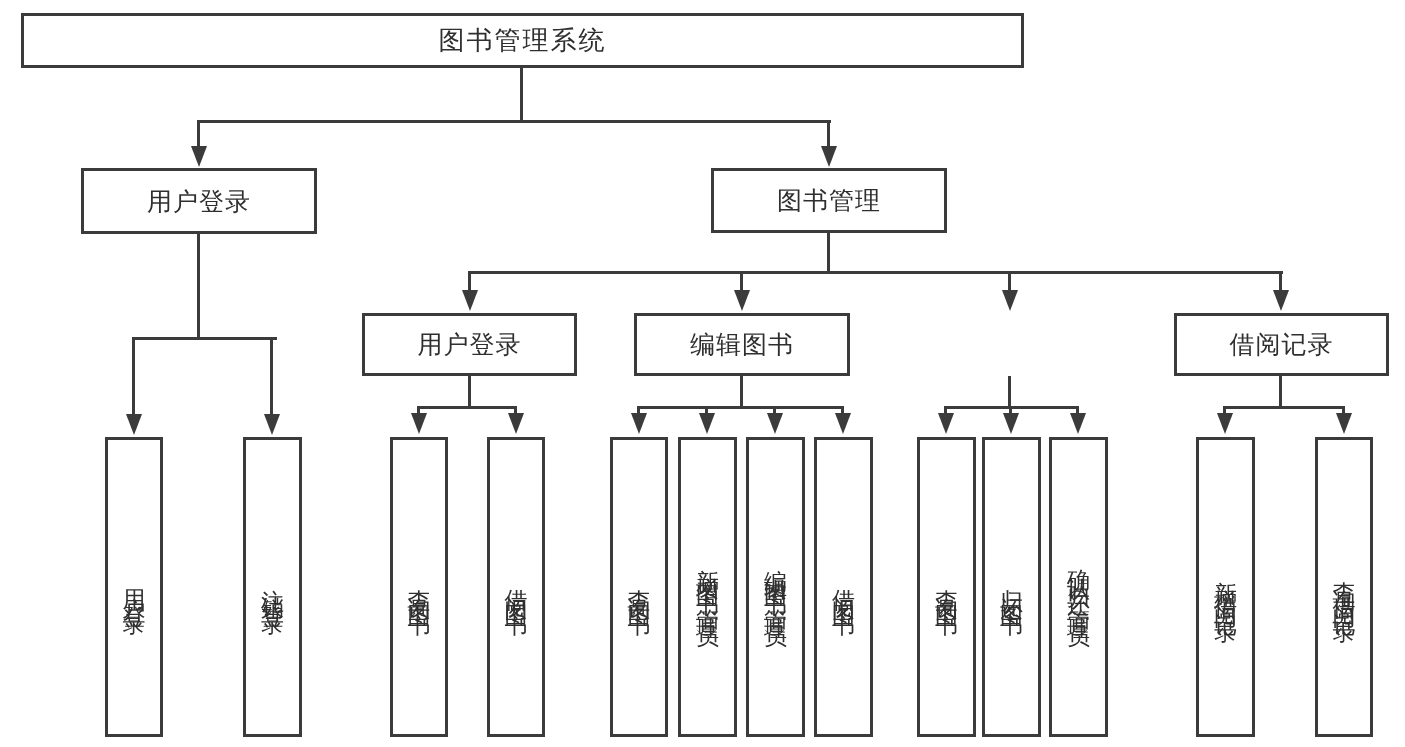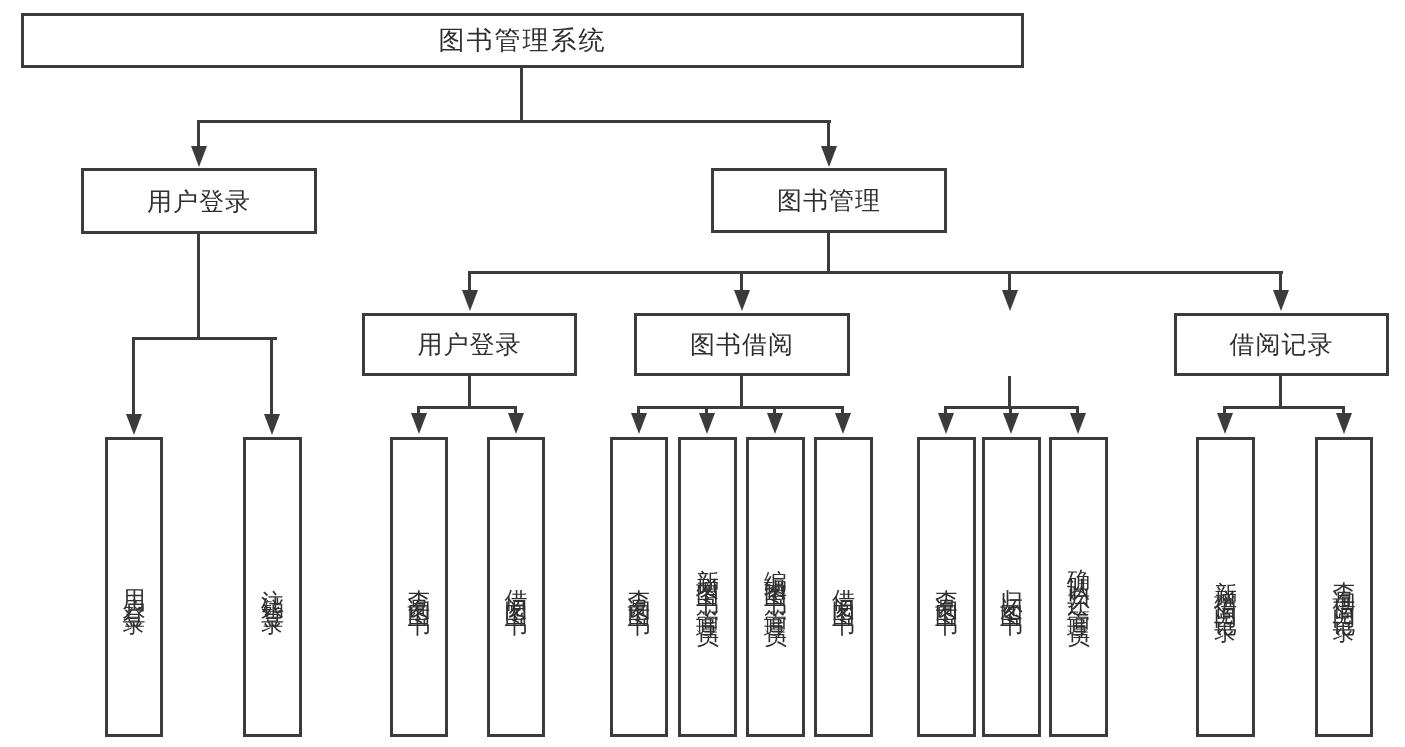--- a/index.html
+++ b/index.html
@@ -122,21 +122,21 @@
     <span class="label-h">用户登录</span>
   </div>
   <div class="node" style="left:711px; top:168px; width:236px; height:65px;">
     <span class="label-h">图书管理</span>
   </div>
 
   <div class="node" style="left:362px; top:313px; width:215px; height:63px;">
     <span class="label-h">用户登录</span>
   </div>
   <div class="node" style="left:634px; top:313px; width:216px; height:63px;">
-    <span class="label-h">图书借阅</span>
+    <span class="label-h">编辑图书</span>
   </div>
   <div class="node" style="left:1174px; top:313px; width:215px; height:63px;">
     <span class="label-h">借阅记录</span>
   </div>
 
   <div class="node vnode" style="left:105px; top:437px; width:58px; height:300px;">
     <span class="vtext">用户登录</span>
   </div>
   <div class="node vnode" style="left:243px; top:437px; width:59px; height:300px;">
     <span class="vtext">注销登录</span>

